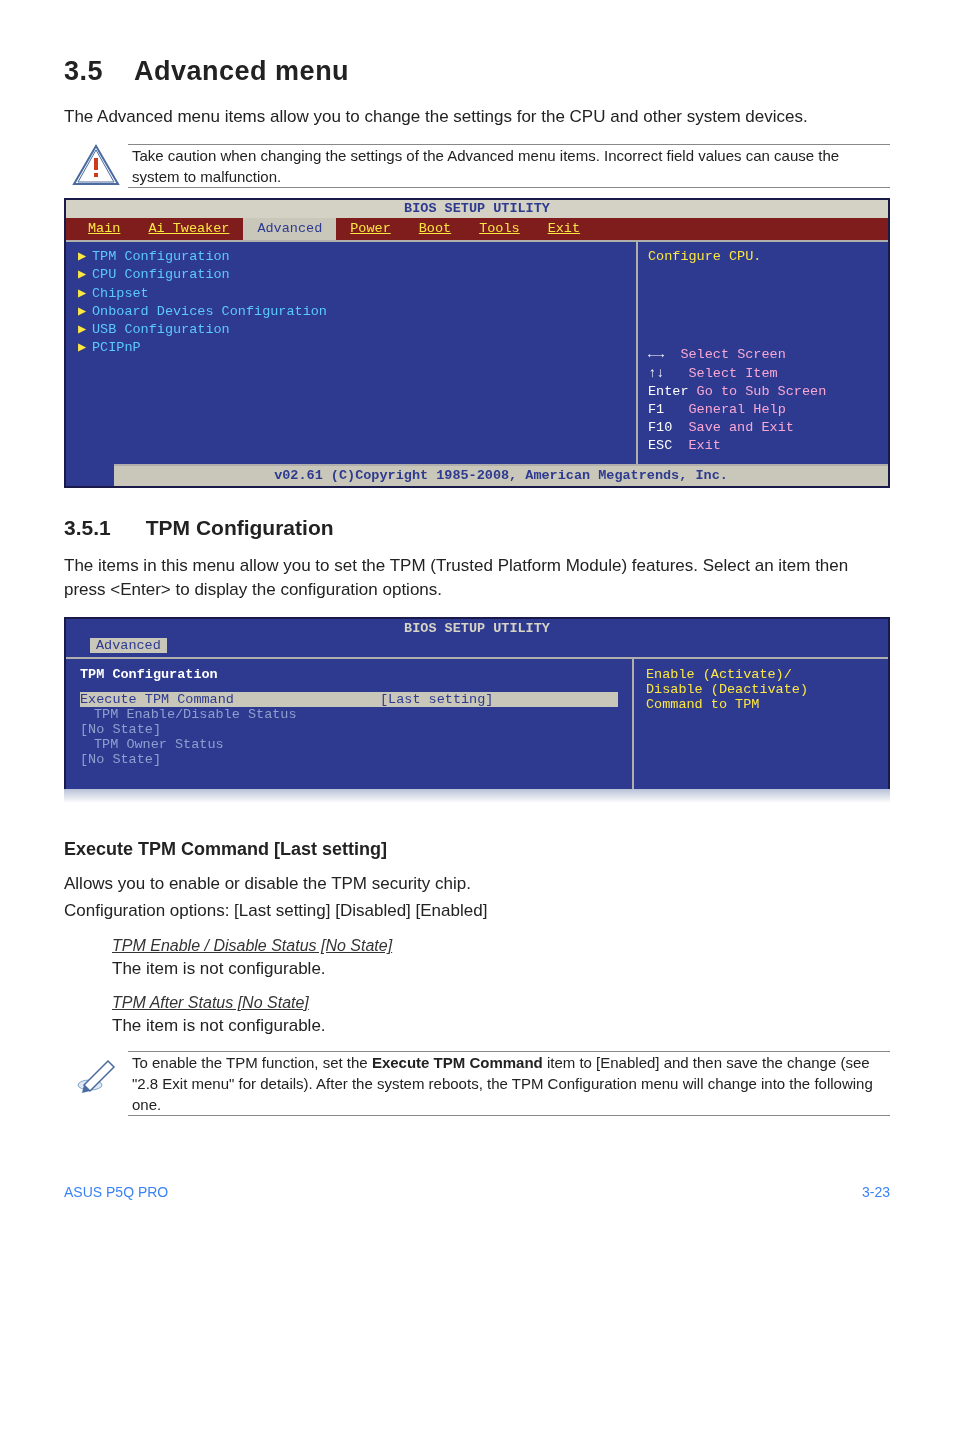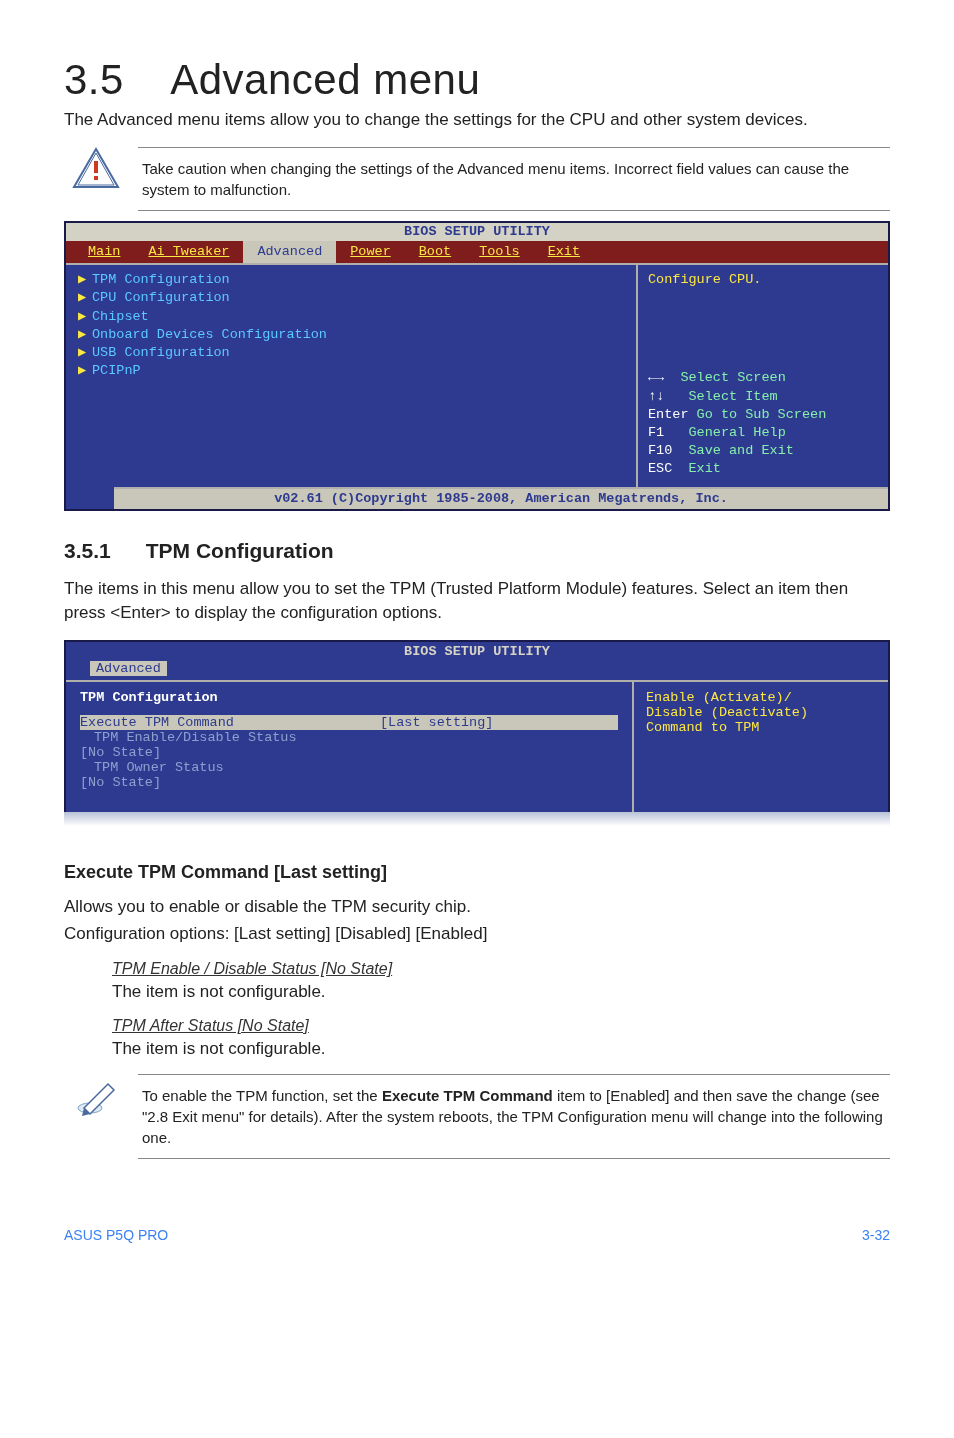--- a/index.html
+++ b/index.html
@@ -6,31 +6,31 @@
       margin:0;padding:0;
       background:#fff;
       font-family:Arial,Helvetica,sans-serif;
       color:#222;
       width:954px;
     }
     .page{
       padding:56px 64px 30px 64px;
     }
     h1{
-      font-size:42px;font-weight:400;margin:0 0 4px 0;letter-spacing:0.5px;
+      font-size:27px;font-weight:700;margin:0 0 18px 0;letter-spacing:0.5px;
     }
     .body-text{font-size:17px;line-height:1.45;margin:0 0 14px 0;}
     .h-sec{font-size:21px;font-weight:700;margin:28px 0 14px 0;}
     .h-sub{font-size:18px;font-weight:700;margin:36px 0 12px 0;}
     .italic-link{color:#333;font-style:italic;text-decoration:underline;}
     .indent{margin-left:48px;}
     
     .note-row{display:flex;align-items:flex-start;}
     .note-icon{width:64px;flex:0 0 64px;display:flex;justify-content:center;}
-    .note-lines{flex:1;border-top:1px solid #888;border-bottom:1px solid #888;padding:10px 4px;font-size:15px;line-height:1.4;margin-left:10px;}
+    .note-lines{flex:1;border-top:1px solid #888;border-bottom:1px solid #888;padding:0 4px;font-size:15px;line-height:1.4;}
     
     .bios{
       margin:10px 0 0 0;
       border:2px solid #1a1a4a;
       background:#2d3a8f;
       font-family:"Courier New",monospace;
       font-size:13.5px;color:#fff;
       line-height:1.35;
     }
     .bios-title{
@@ -40,21 +40,21 @@
     .bios-tabs{display:flex;background:#7f1d1d;padding:0 8px;}
     .bios-tab{color:#fde741;padding:2px 14px;text-decoration:underline;}
     .bios-tab.sel{background:#c9c7ba;color:#2d3a8f;text-decoration:none;}
     .bios-body{display:flex;border-top:2px solid #b0afab;}
     .bios-left{flex:1;padding:6px 12px 60px 12px;border-right:2px solid #b0afab;}
     .bios-right{width:230px;padding:6px 10px 8px 10px;color:#cfe3ff;}
     .menu-item{color:#5cc9ff;}
     .arrow{color:#fde741;display:inline-block;width:14px;}
     .help-top{color:#fde741;margin-bottom:80px;}
     .keyhelp .k{color:#ffffff;}
-    .keyhelp .d{color:#86efac;}
+    .keyhelp .d{color:#f9a8d4;}
     .keyhelp div{white-space:pre;}
     .bios-footer{background:#c9c7ba;color:#2d3a8f;text-align:center;font-weight:700;padding:1px 0;border-top:2px solid #b0afab;margin-left:48px;}
     
     .bios2{
       margin:8px 0 0 0;background:#2d3a8f;border:2px solid #1a1a4a;
       font-family:"Courier New",monospace;font-size:13.5px;color:#fff;
       border-radius:0;
     }
     .bios2-title{color:#d7d4c6;text-align:center;font-weight:700;padding:2px 0;}
     .bios2-tabline{padding:0 24px 4px 24px;}
@@ -187,16 +187,16 @@
         <polygon points="10,34 16,40 8,42" fill="#4a6aa0"></polygon>
       </svg>
     </div>
     <div class="note-lines">
       <span>To enable the TPM function, set the </span><b>Execute TPM Command</b><span> item to [Enabled] and then save the change (see "2.8 Exit menu" for details). After the system reboots, the TPM Configuration menu will change into the following one.</span>
     </div>
   </div>
 
   <div class="page-foot">
     <span>ASUS P5Q PRO</span>
-    <span>3-32</span>
+    <span>3-23</span>
   </div>
 
 </div>
 
 </body></html>

